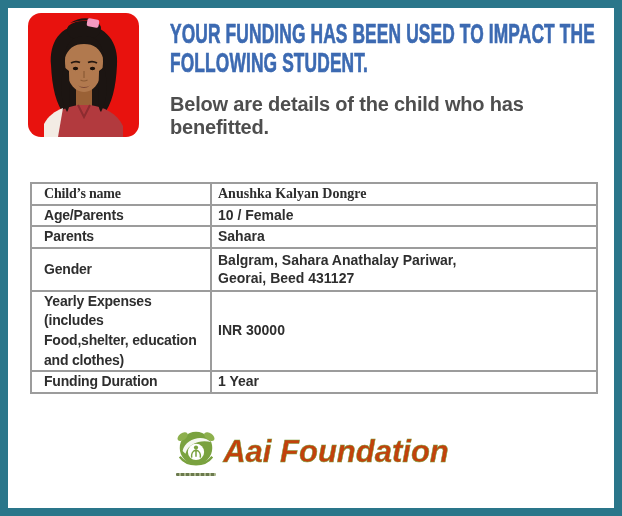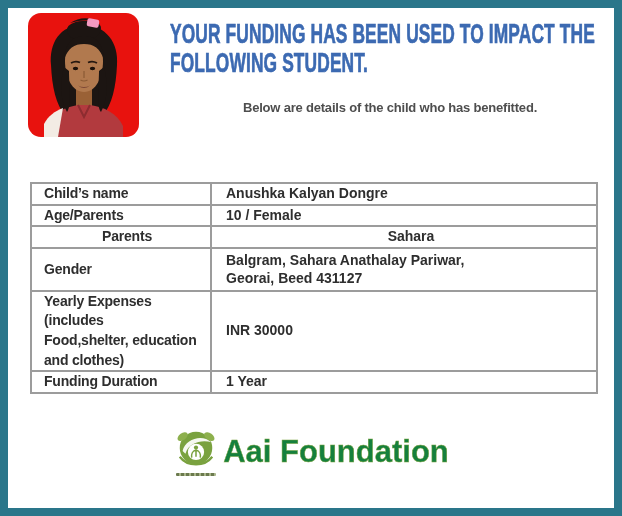--- a/index.html
+++ b/index.html
@@ -33,51 +33,50 @@
     line-height: 29px;
     letter-spacing: 0.2px;
     color: #3c6ab2;
     -webkit-text-stroke: 0.7px #3c6ab2;
     white-space: pre-line;
     transform: scaleX(0.62);
     transform-origin: left top;
   }
   .subtitle {
     position: absolute;
-    left: 162px; top: 92px;
+    left: 162px; top: 85px;
     width: 440px;
-    font-size: 13px;
+    font-size: 20px;
     font-weight: 700;
     letter-spacing: -0.2px;
     color: #4e4e4e;
-    text-align: center;
   }
 
   
   .details {
     position: absolute;
     left: 22px; top: 174px;
     width: 566px;
     border-collapse: collapse;
     table-layout: fixed;
   }
   .details td {
     border: 2px solid #9c9c9c;
     font-size: 14px;
     font-weight: 700;
     color: #2e2e2e;
     line-height: 1.4;
     vertical-align: middle;
     white-space: pre-line;
   }
   .details .lbl { width: 180px; padding-left: 12px; letter-spacing: -0.2px; }
-  .details .val { width: 386px; padding-left: 14px; }
-  .details tr:nth-child(1) td { height: 20px; }
+  .details .val { width: 386px; padding-left: 6px; }
+  .details tr:nth-child(1) td { height: 20px; font-family: Liberation Serif, serif; }
   .details tr:nth-child(2) td { height: 20px; }
-  .details tr:nth-child(3) td { height: 21px; text-align: center; }
+  .details tr:nth-child(3) td { height: 21px; }
   .details tr:nth-child(4) td { height: 43px; line-height: 1.3; }
   .details tr:nth-child(5) td { height: 63px; margin-top: 18px; }
   .details tr:nth-child(6) td { height: 20px; }
   .details tr:nth-child(6) .val { }
 
   
   .logo-row {
     position: absolute;
     left: 0; right: 0; top: 420px;
     display: flex;
@@ -88,21 +87,22 @@
   .emblem svg { display: block; width: 44px; height: 44px; }
   .tagline-bar {
     width: 40px; height: 3px; margin-top: 1px;
     background: repeating-linear-gradient(90deg, #6b7a4e 0 3px, #a9b68a 3px 5px);
     border-radius: 1px;
   }
   .logo-text {
     font-family: "Liberation Sans", sans-serif;
     font-size: 31px;
     font-weight: 700;
-    color: #15803d;
+    font-style: italic;
+    color: #c2410c;
     -webkit-text-stroke: 0.5px #7aa23f;
     letter-spacing: 0px;
     margin-left: 4px;
     margin-top: 6px;
     white-space: nowrap;
   }
 </style>
 </head>
 <body>
 

